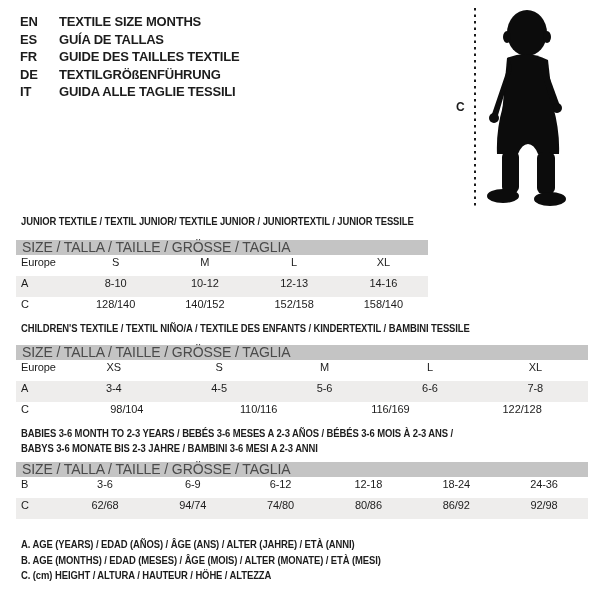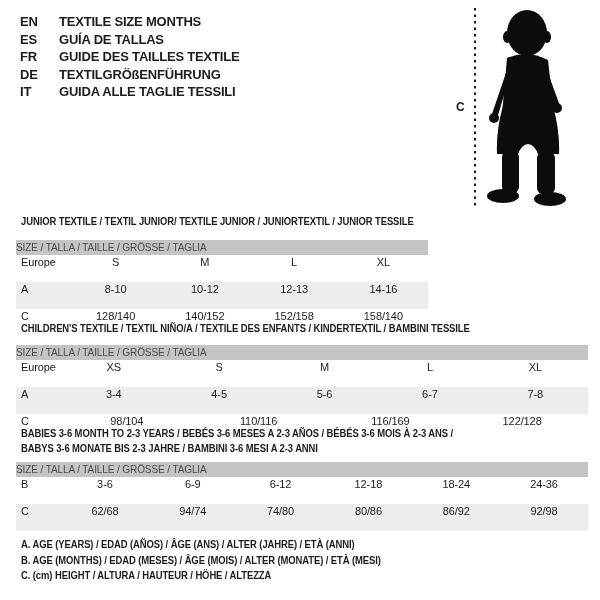--- a/index.html
+++ b/index.html
@@ -16,23 +16,23 @@
   
   .figure-svg{position:absolute;left:455px;top:3px;}
   .c-label{position:absolute;left:456px;top:100px;font-size:12px;font-weight:bold;}
   
   .tbl-title{position:absolute;left:21px;font-size:10.5px;font-weight:bold;
     letter-spacing:-0.1px;white-space:nowrap;transform:scaleX(0.9);transform-origin:0 50%;}
   
   .tbl{position:absolute;left:16px;}
   .t1{width:412px;}
   .t2,.t3{width:572px;}
-  .size-bar{height:15px;background:#c4c4c4;color:#4a4a4a;font-size:10px;
-    line-height:15px;padding-left:0;letter-spacing:-0.1px;box-sizing:border-box;}
-  .row{display:flex;height:27px;line-height:15.5px;font-size:11px;letter-spacing:-0.1px;}
+  .size-bar{height:15px;background:#c4c4c4;color:#4a4a4a;font-size:14px;
+    line-height:15px;padding-left:6px;letter-spacing:-0.1px;box-sizing:border-box;}
+  .row{display:flex;height:21px;line-height:15.5px;font-size:11px;letter-spacing:-0.1px;}
   .row:first-of-type{margin-top:1px;}
   .stripe{background:#eeedec;}
   .c0{box-sizing:border-box;padding-left:5px;text-align:left;}
   .t1 .c0{width:55px;}
   .t2 .c0,.t3 .c0{width:45px;}
   .c{flex:1;text-align:center;}
   
   .footnotes{position:absolute;left:21px;top:537px;}
   .footnote{height:15.6px;line-height:15.6px;font-size:10.5px;font-weight:bold;
     white-space:nowrap;transform:scaleX(0.9);transform-origin:0 50%;letter-spacing:-0.1px;}
@@ -118,21 +118,21 @@
     <span class="c">S</span>
     <span class="c">M</span>
     <span class="c">L</span>
     <span class="c">XL</span>
   </div>
   <div class="row stripe">
     <span class="c0">A</span>
     <span class="c">3-4</span>
     <span class="c">4-5</span>
     <span class="c">5-6</span>
-    <span class="c">6-7</span>
+    <span class="c">6-6</span>
     <span class="c">7-8</span>
   </div>
   <div class="row">
     <span class="c0">C</span>
     <span class="c">98/104</span>
     <span class="c">110/116</span>
     <span class="c">116/169</span>
     <span class="c">122/128</span>
   </div>
 </div>

